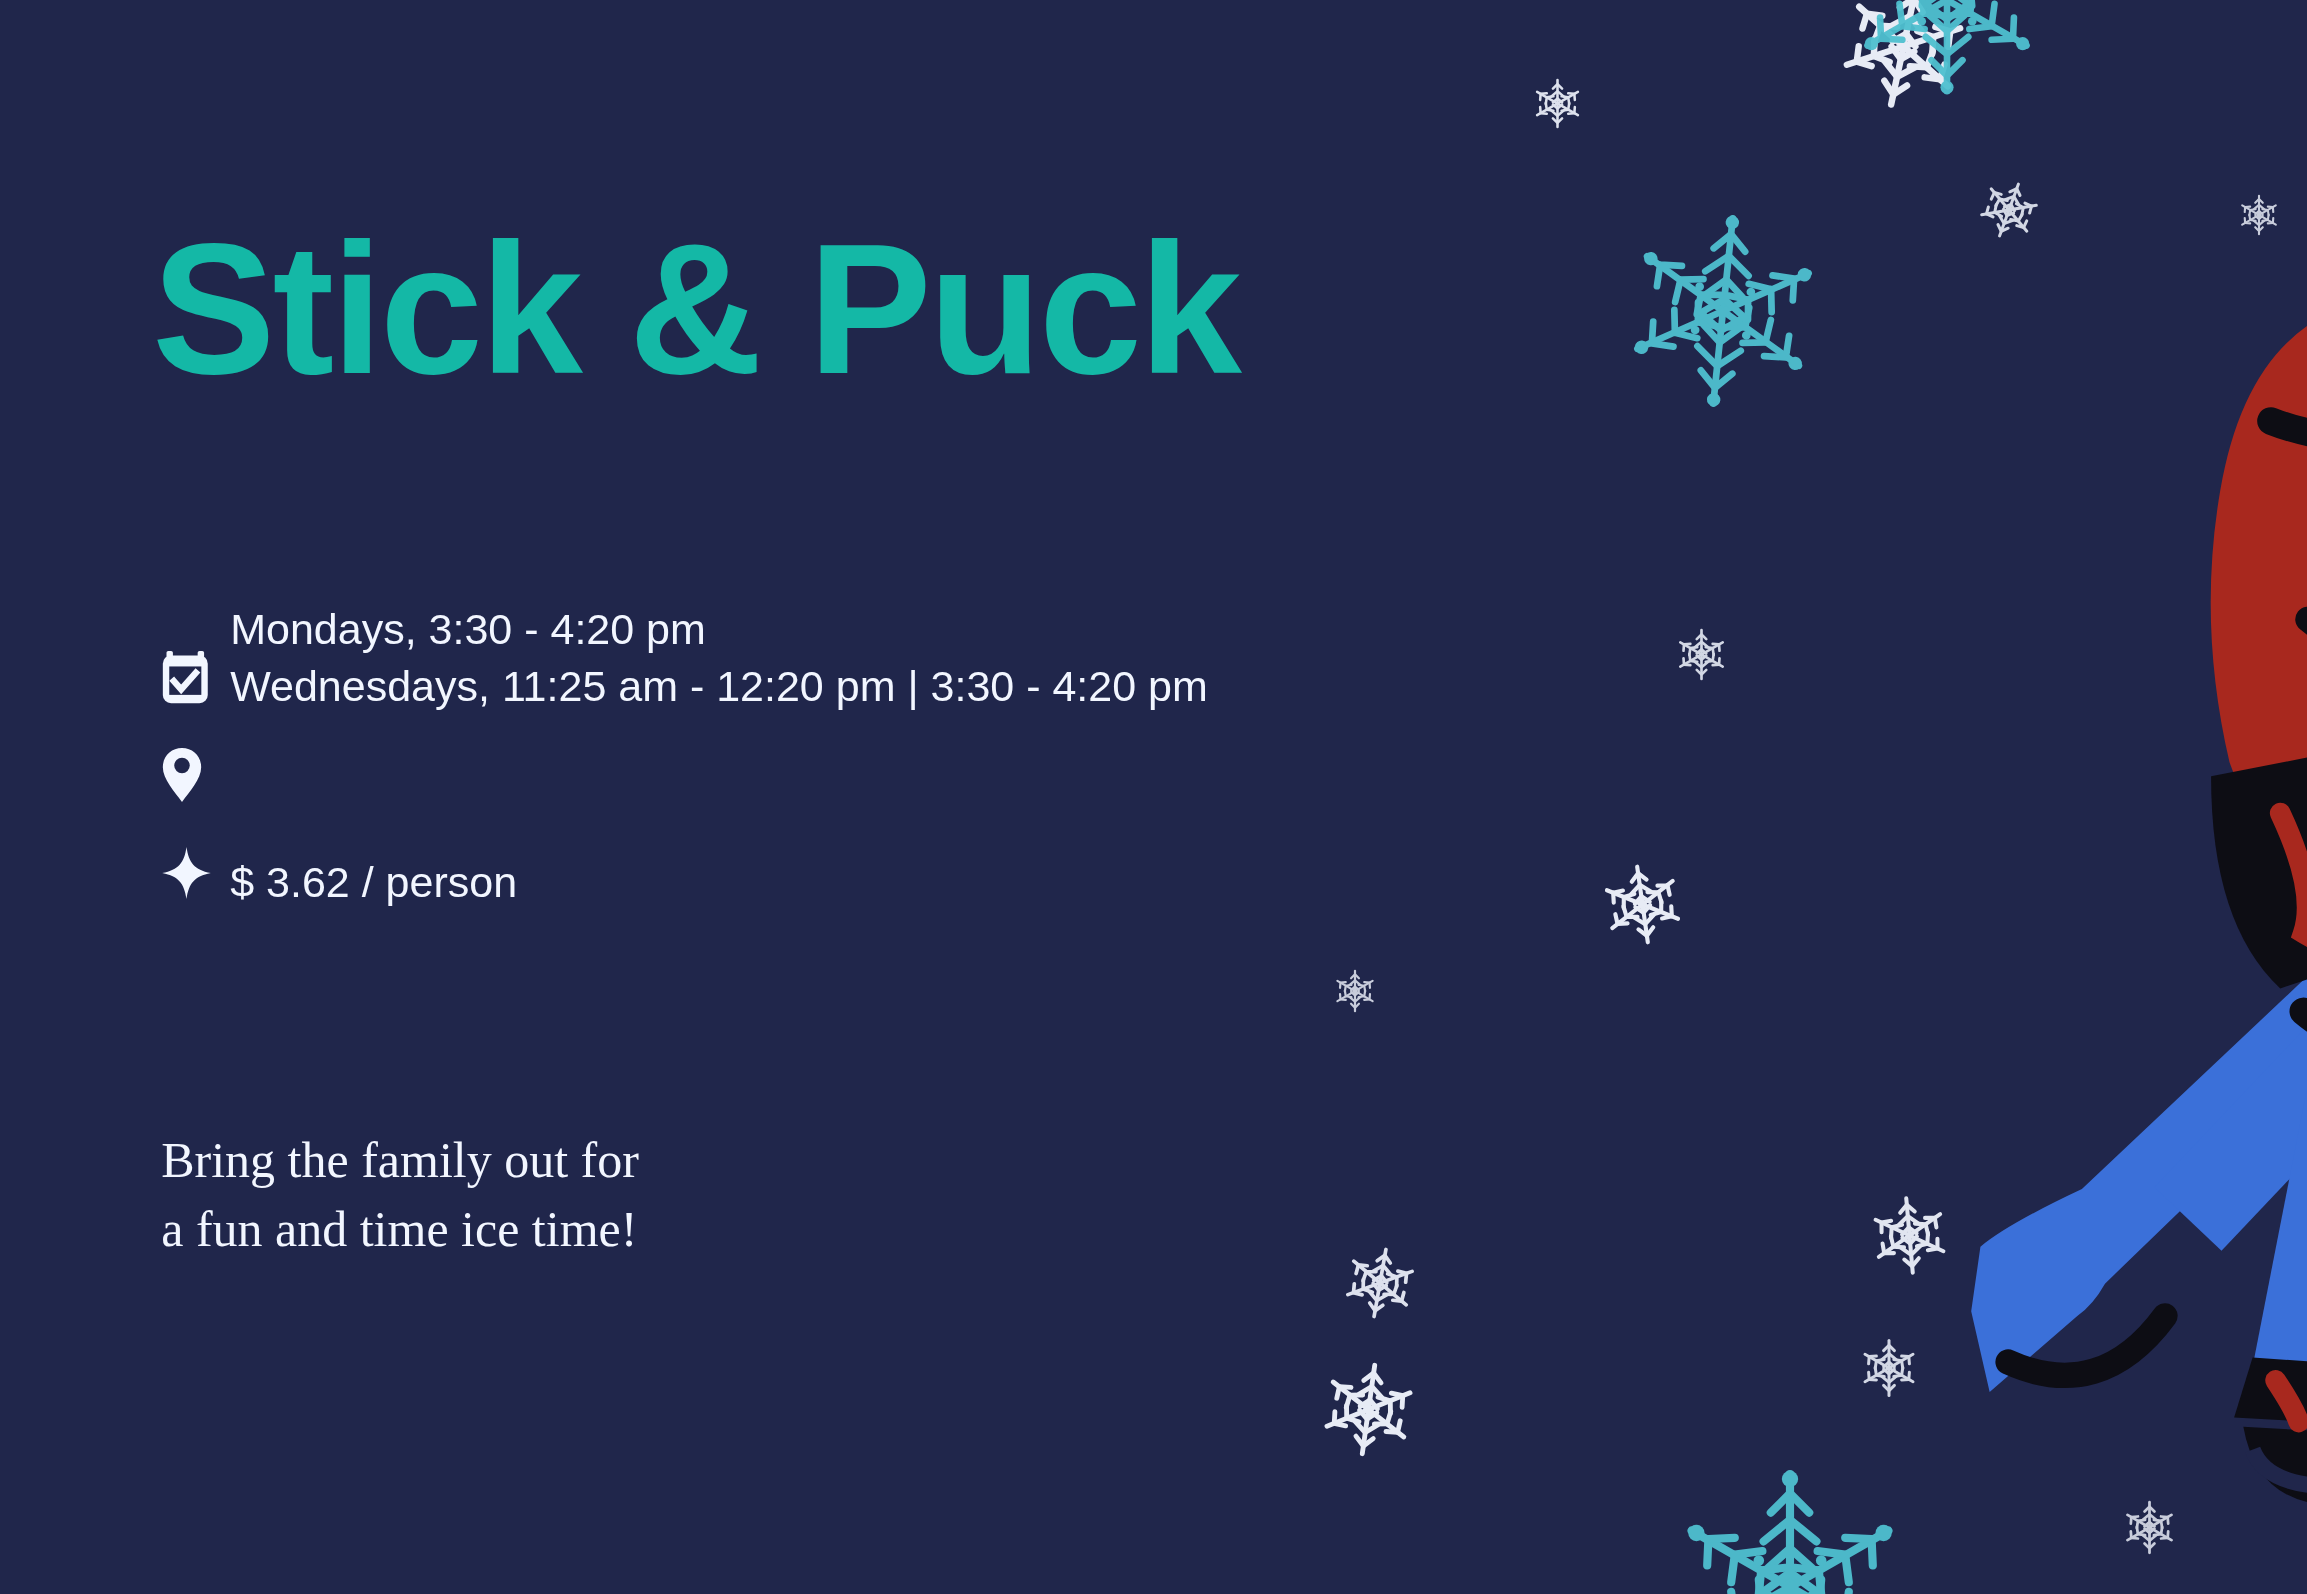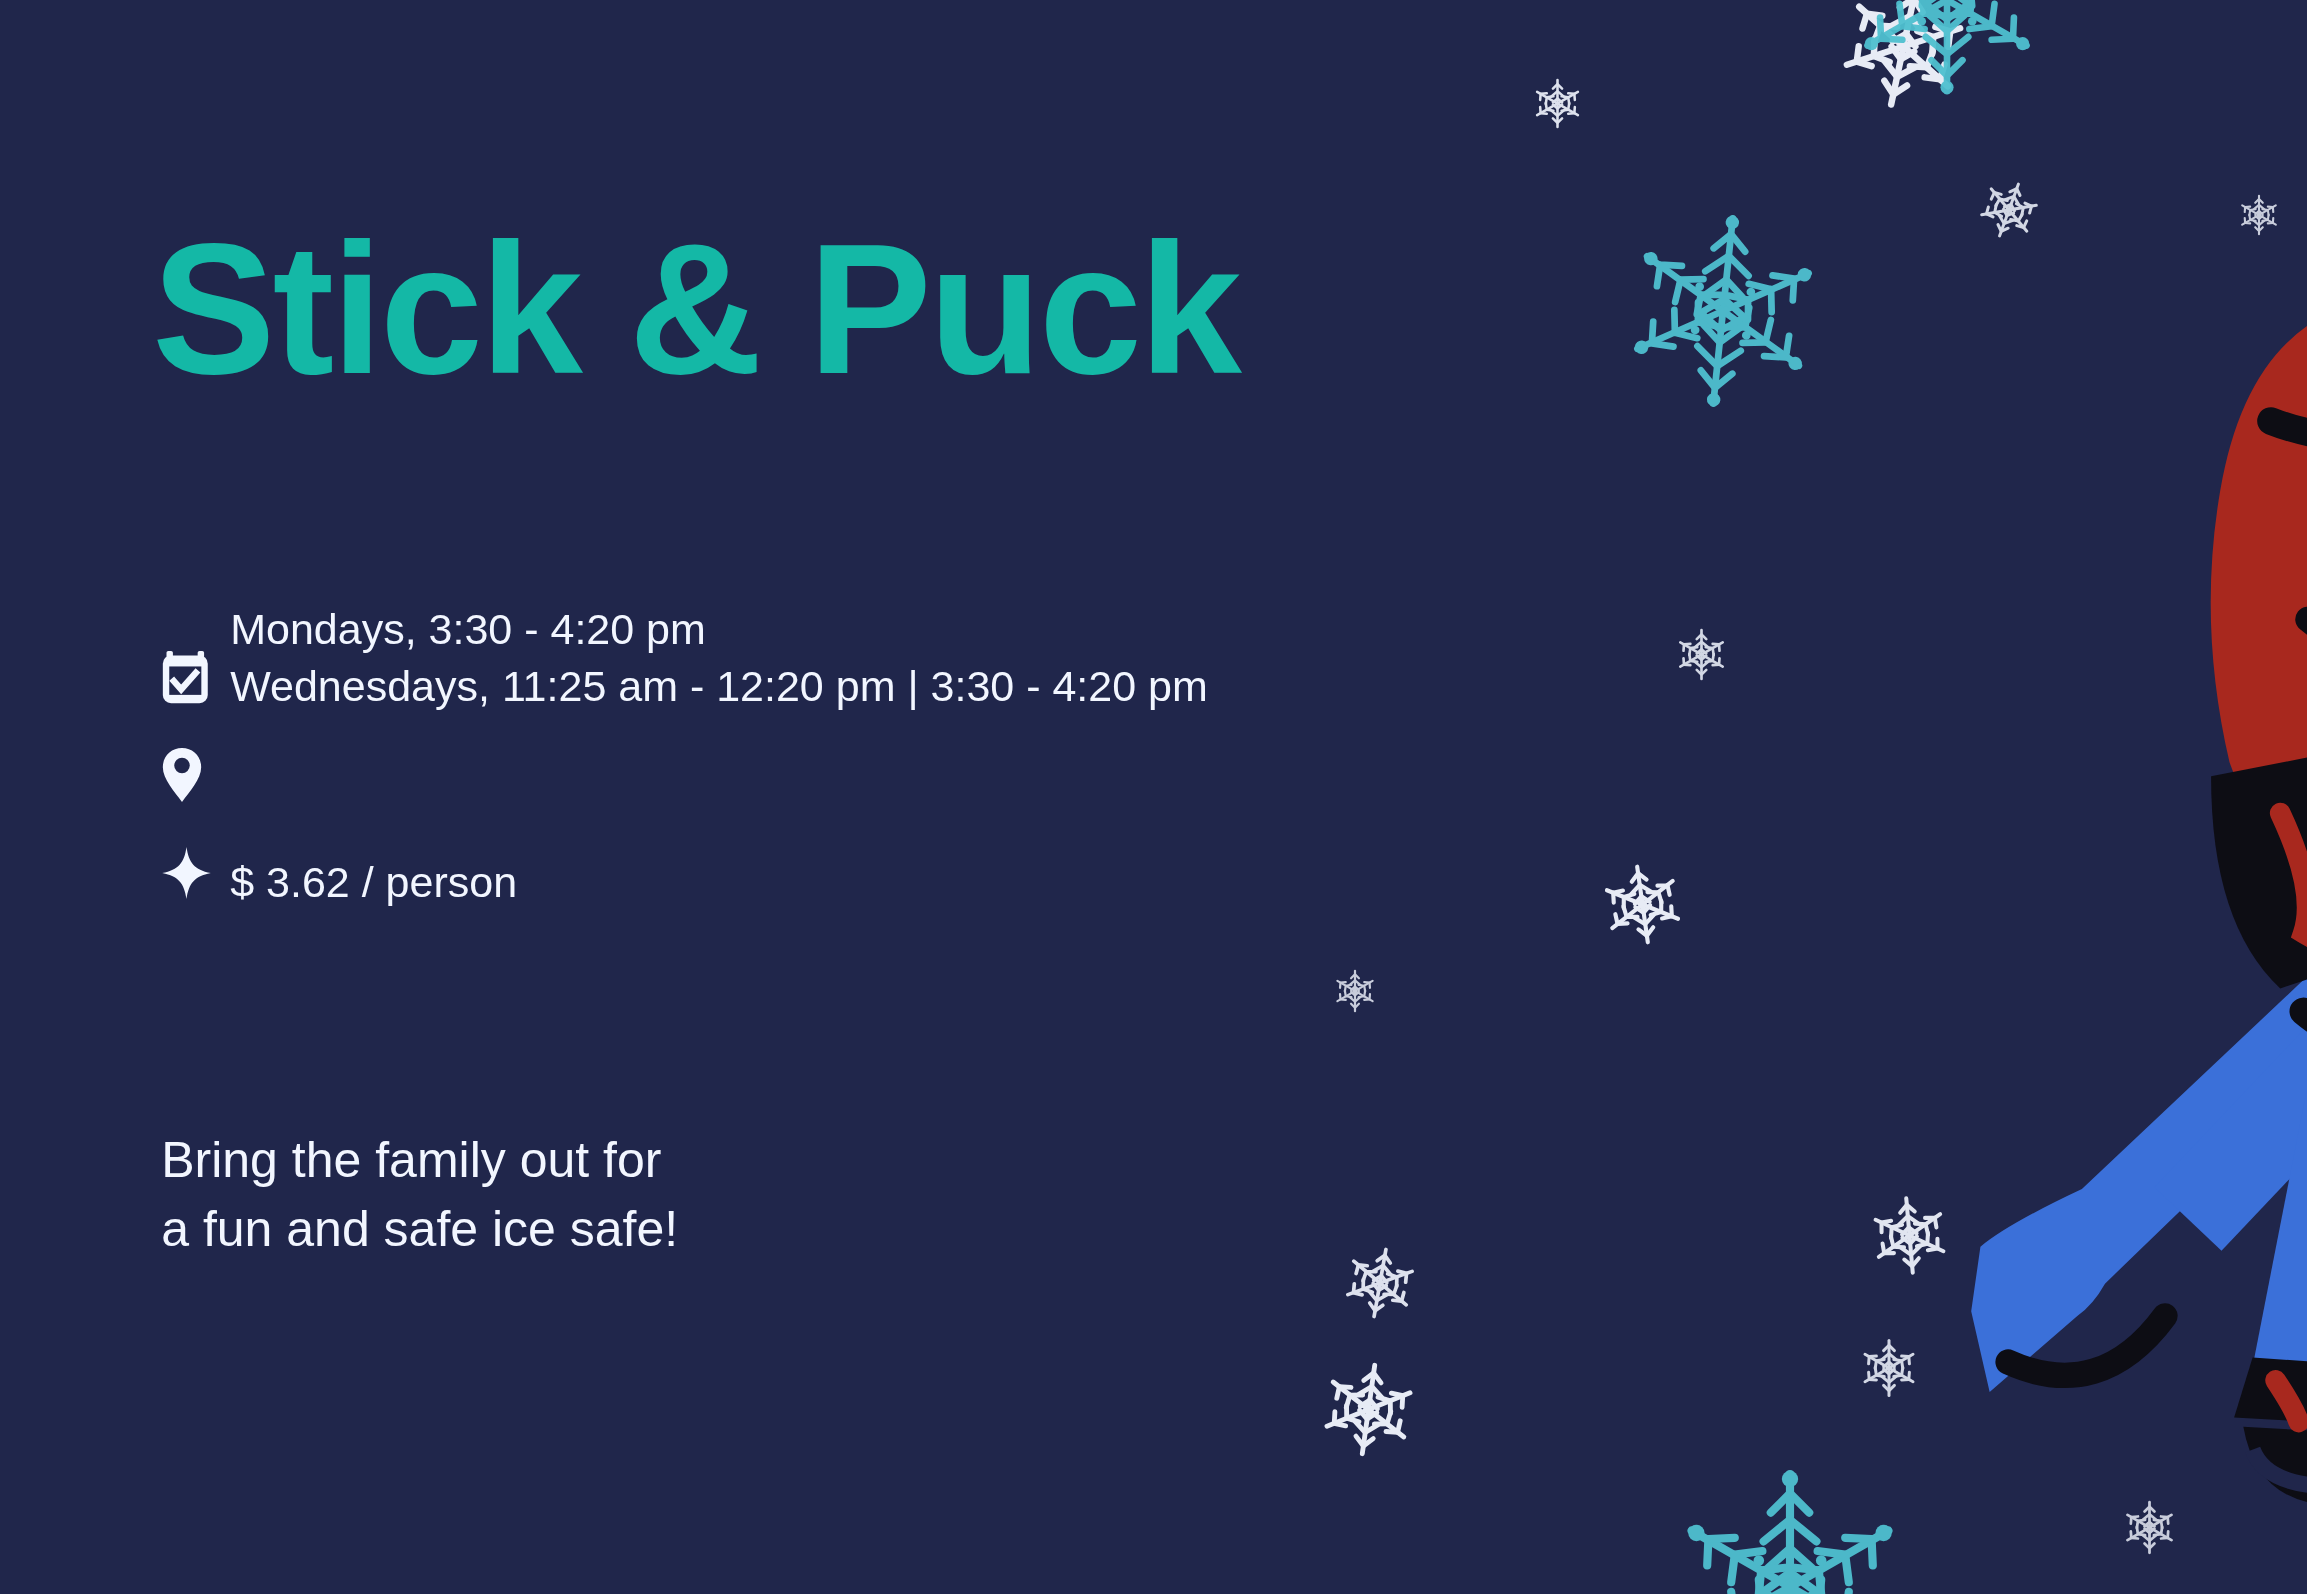--- a/index.html
+++ b/index.html
@@ -83,21 +83,21 @@
 
   .tagline {
     position: absolute;
     left: 9.2px;
     top: 1126px;
     color: #f2f6ff;
     font-size: 50px;
     line-height: 1.38;
     font-weight: 400;
   }
-  .tagline .line { display: block; }
+  .tagline .line { display: block; font-family: Liberation Serif, serif; }
 
   
   .illustration {
     position: absolute;
     right: 0;
     bottom: 0;
     width: 1430px;
     height: 1595px;
     pointer-events: none;
   }
@@ -379,18 +379,18 @@
         </div>
         <div class="info-text">
           <span class="line">$ 3.62 / person</span>
         </div>
       </div>
 
     </div>
 
     <div class="tagline">
       <span class="line">Bring the family out for</span>
-      <span class="line">a fun and safe ice safe!</span>
+      <span class="line">a fun and time ice time!</span>
     </div>
 
   </div>
 </div>
 
 
 </body></html>

